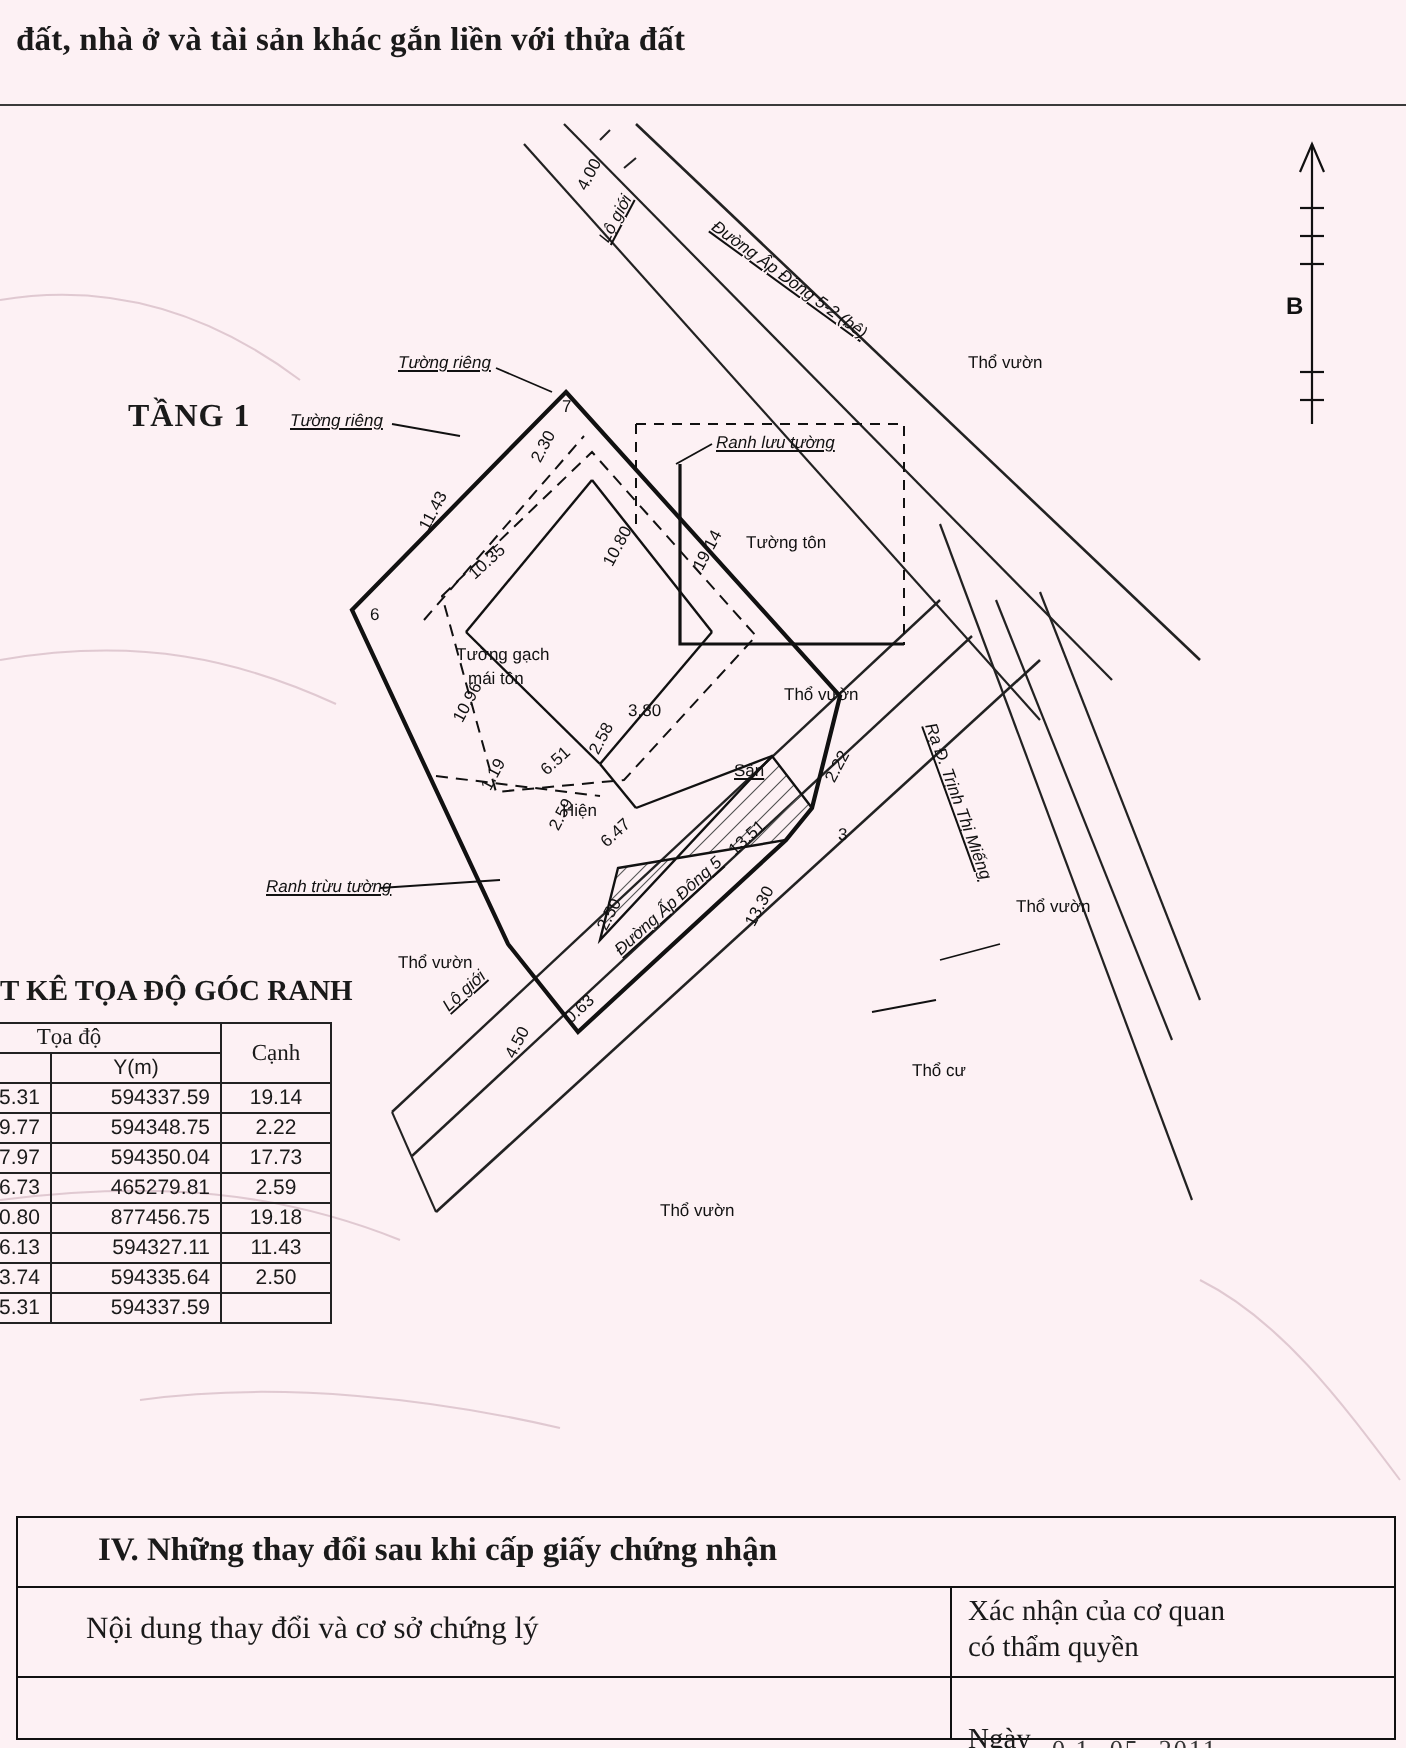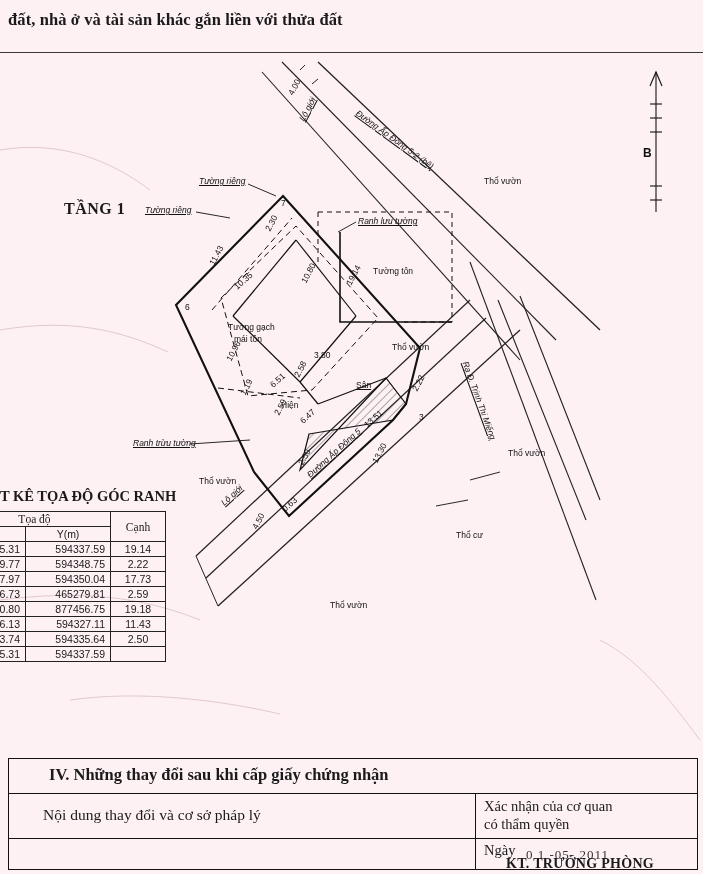--- a/index.html
+++ b/index.html
@@ -38,21 +38,21 @@
   .sect4{position:absolute;left:8px;top:758px;width:690px;}
   .sect4 .row1{border:1.6px solid #111;border-bottom:none;height:34px;position:relative;}
   .sect4 .t4{position:absolute;left:40px;top:6px;font-weight:bold;font-size:16.5px;font-family:"Liberation Serif",serif;}
   .sect4 .row2{border:1.6px solid #111;height:44px;position:relative;display:flex;}
   .sect4 .c1{flex:0 0 466px;border-right:1.6px solid #111;position:relative;}
   .sect4 .c1 span{position:absolute;left:34px;top:12px;font-size:15.5px;}
   .sect4 .c2{flex:1;position:relative;}
   .sect4 .c2 span{position:absolute;left:8px;font-size:14.5px;line-height:17px;white-space:nowrap;}
   .sect4 .row3{border:1.6px solid #111;border-top:none;height:30px;display:flex;}
   .sect4 .r3c1{flex:0 0 466px;border-right:1.6px solid #111;}
-  .sect4 .r3c2{flex:1;position:relative;}
+  .sect4 .r3c2{flex:1;position:relative;margin-top:20px;}
   .ngay{position:absolute;left:8px;top:3px;font-size:14.5px;}
   .ngay-dots{position:absolute;left:50px;top:8px;font-size:13px;color:#333;letter-spacing:1px;}
   .kt{position:absolute;left:30px;top:17px;font-size:14px;font-weight:bold;letter-spacing:.3px;}
   .hatch{fill:url(#hatchpat);}
 </style>
 </head>
 <body>
 
 <div class="page">
 
@@ -146,21 +146,21 @@
   <div class="lbl it u" style="left:297px;top:118px;transform:rotate(-62deg);transform-origin:left top;">Lộ giới</div>
   <div class="lbl it u" style="left:360px;top:108px;transform:rotate(36deg);transform-origin:left top;">Đường Ấp Đông 5-2 (bê)</div>
   <div class="lbl" style="left:484px;top:176px;">Thổ vườn</div>
   <div class="lbl it u" style="left:199px;top:176px;">Tường riêng</div>
   <div class="lbl it u" style="left:145px;top:205px;">Tường riêng</div>
   <div class="lbl it u" style="left:358px;top:216px;">Ranh lưu tường</div>
   <div class="lbl" style="left:373px;top:254px;margin-top:12px;">Tường tôn</div>
   <div class="lbl" style="left:228px;top:322px;">Tường gạch</div>
   <div class="lbl" style="left:234px;top:334px;">mái tôn</div>
   <div class="lbl" style="left:392px;top:342px;">Thổ vườn</div>
-  <div class="lbl" style="left:356px;top:380px;text-decoration:underline;">Sân</div>
+  <div class="lbl" style="left:367px;top:380px;text-decoration:underline;">Sân</div>
   <div class="lbl" style="left:281px;top:400px;">Hiện</div>
   <div class="lbl it u" style="left:133px;top:438px;">Ranh trừu tường</div>
   <div class="lbl" style="left:199px;top:476px;">Thổ vườn</div>
   <div class="lbl" style="left:508px;top:448px;">Thổ vườn</div>
   <div class="lbl" style="left:456px;top:506px;margin-top:24px;">Thổ cư</div>
   <div class="lbl" style="left:330px;top:600px;">Thổ vườn</div>
   <div class="lbl it u" style="left:470px;top:360px;transform:rotate(70deg);transform-origin:left top;">Rạ Đ. Trịnh Thị Miếng</div>
   <div class="lbl it u" style="left:305px;top:472px;transform:rotate(-42deg);transform-origin:left top;">Đường Ấp Đông 5</div>
   <div class="lbl it u" style="left:219px;top:500px;transform:rotate(-42deg);transform-origin:left top;">Lộ giới</div>
   <div class="lbl" style="left:643px;top:146px;font-weight:bold;font-size:12px;">B</div>
@@ -243,21 +243,21 @@
     </tbody>
       </table>
   </div>
 
   <div class="sect4">
     <div class="row1">
       <div class="t4">IV. Những thay đổi sau khi cấp giấy chứng nhận</div>
     </div>
     <div class="row2">
       <div class="c1">
-        <span>Nội dung thay đổi và cơ sở pháp lý</span>
+        <span>Nội dung thay đổi và cơ sở chứng lý</span>
       </div>
       <div class="c2">
         <span style="top:4px;text-align:center;">Xác nhận của cơ quan</span>
         <span style="top:22px;">có thẩm quyền</span>
       </div>
     </div>
     <div class="row3">
       <div class="r3c1"></div>
       <div class="r3c2">
         <span class="ngay">Ngày</span>

